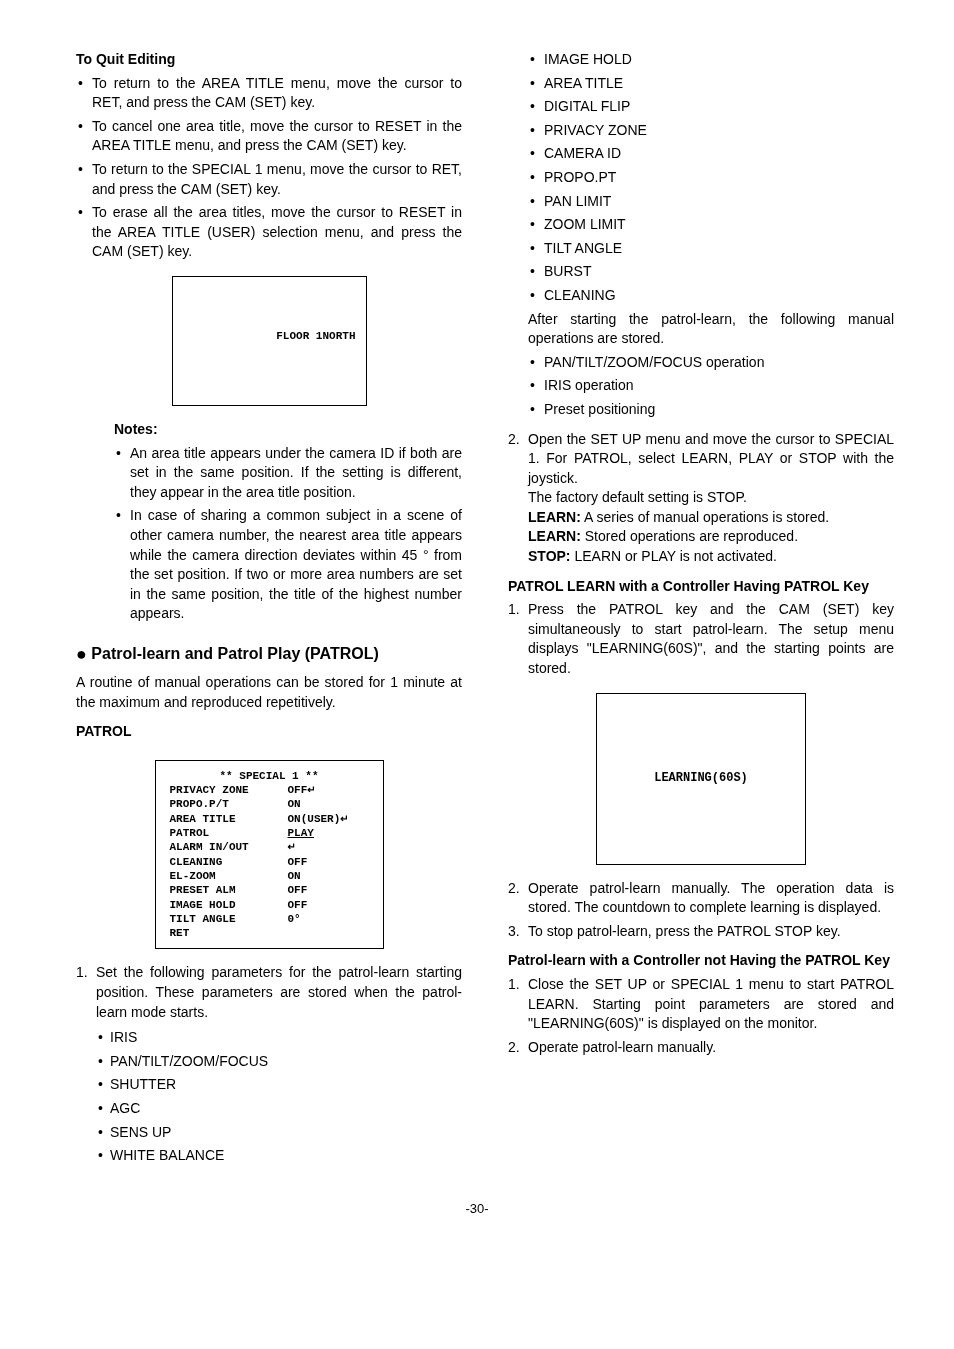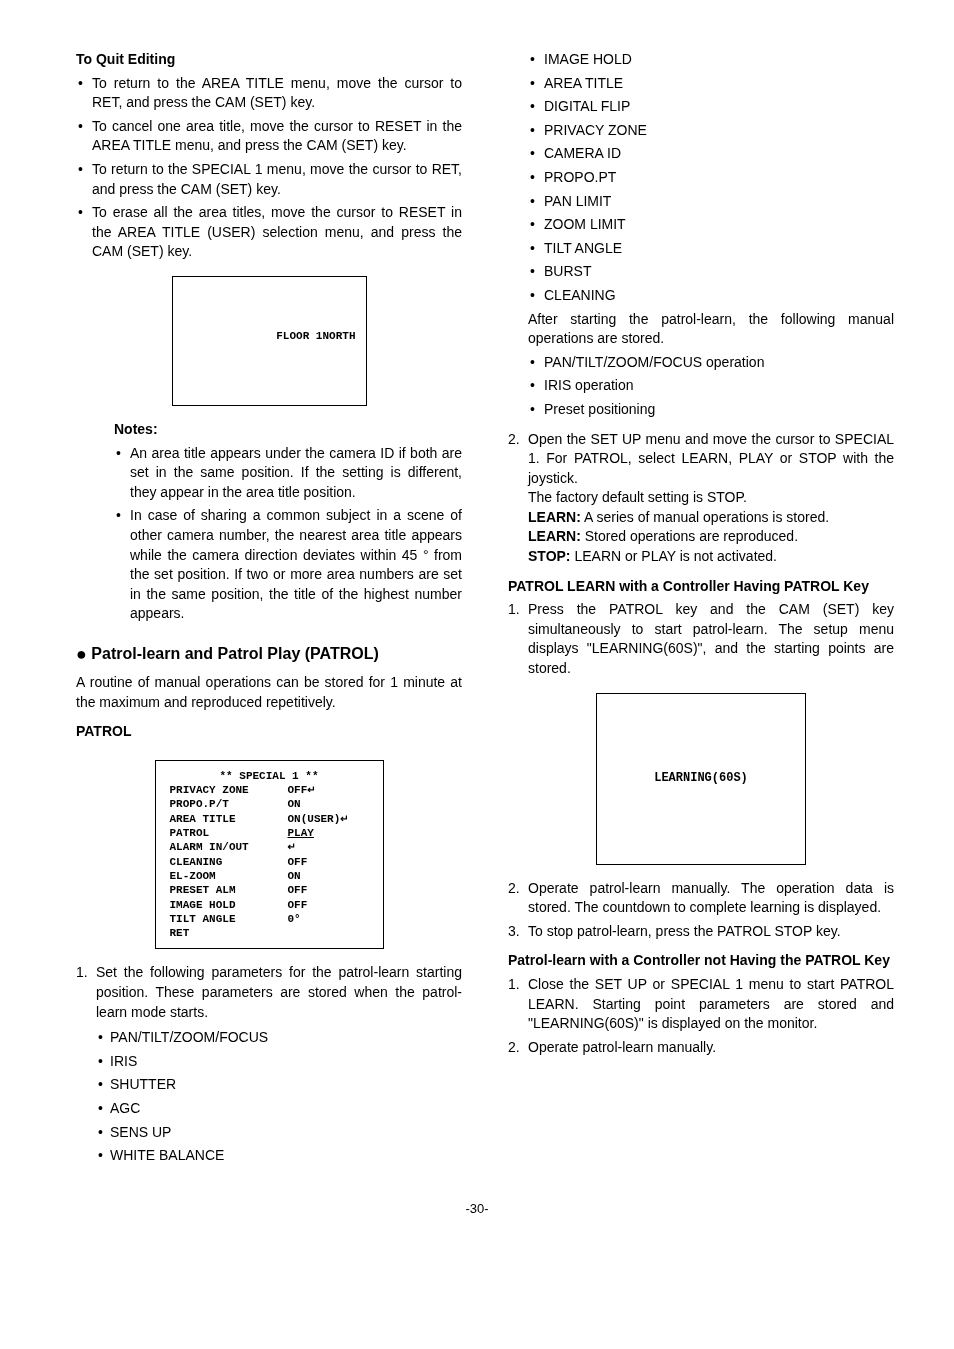--- a/index.html
+++ b/index.html
@@ -232,22 +232,22 @@
               <span class="val"></span>
             </div>
           </div>
       </div>
     </div>
 
     <ol class="numbered">
       <li data-num="1">
         <span>Set the following parameters for the patrol-learn starting position. These parameters are stored when the patrol-learn mode starts.</span>
         <ul class="bullets inner mt6">
+          <li>IRIS</li>
           <li>PAN/TILT/ZOOM/FOCUS</li>
-          <li>IRIS</li>
           <li>SHUTTER</li>
           <li>AGC</li>
           <li>SENS UP</li>
           <li>WHITE BALANCE</li>
         </ul>
       </li>
     </ol>
 
   </div>
 

